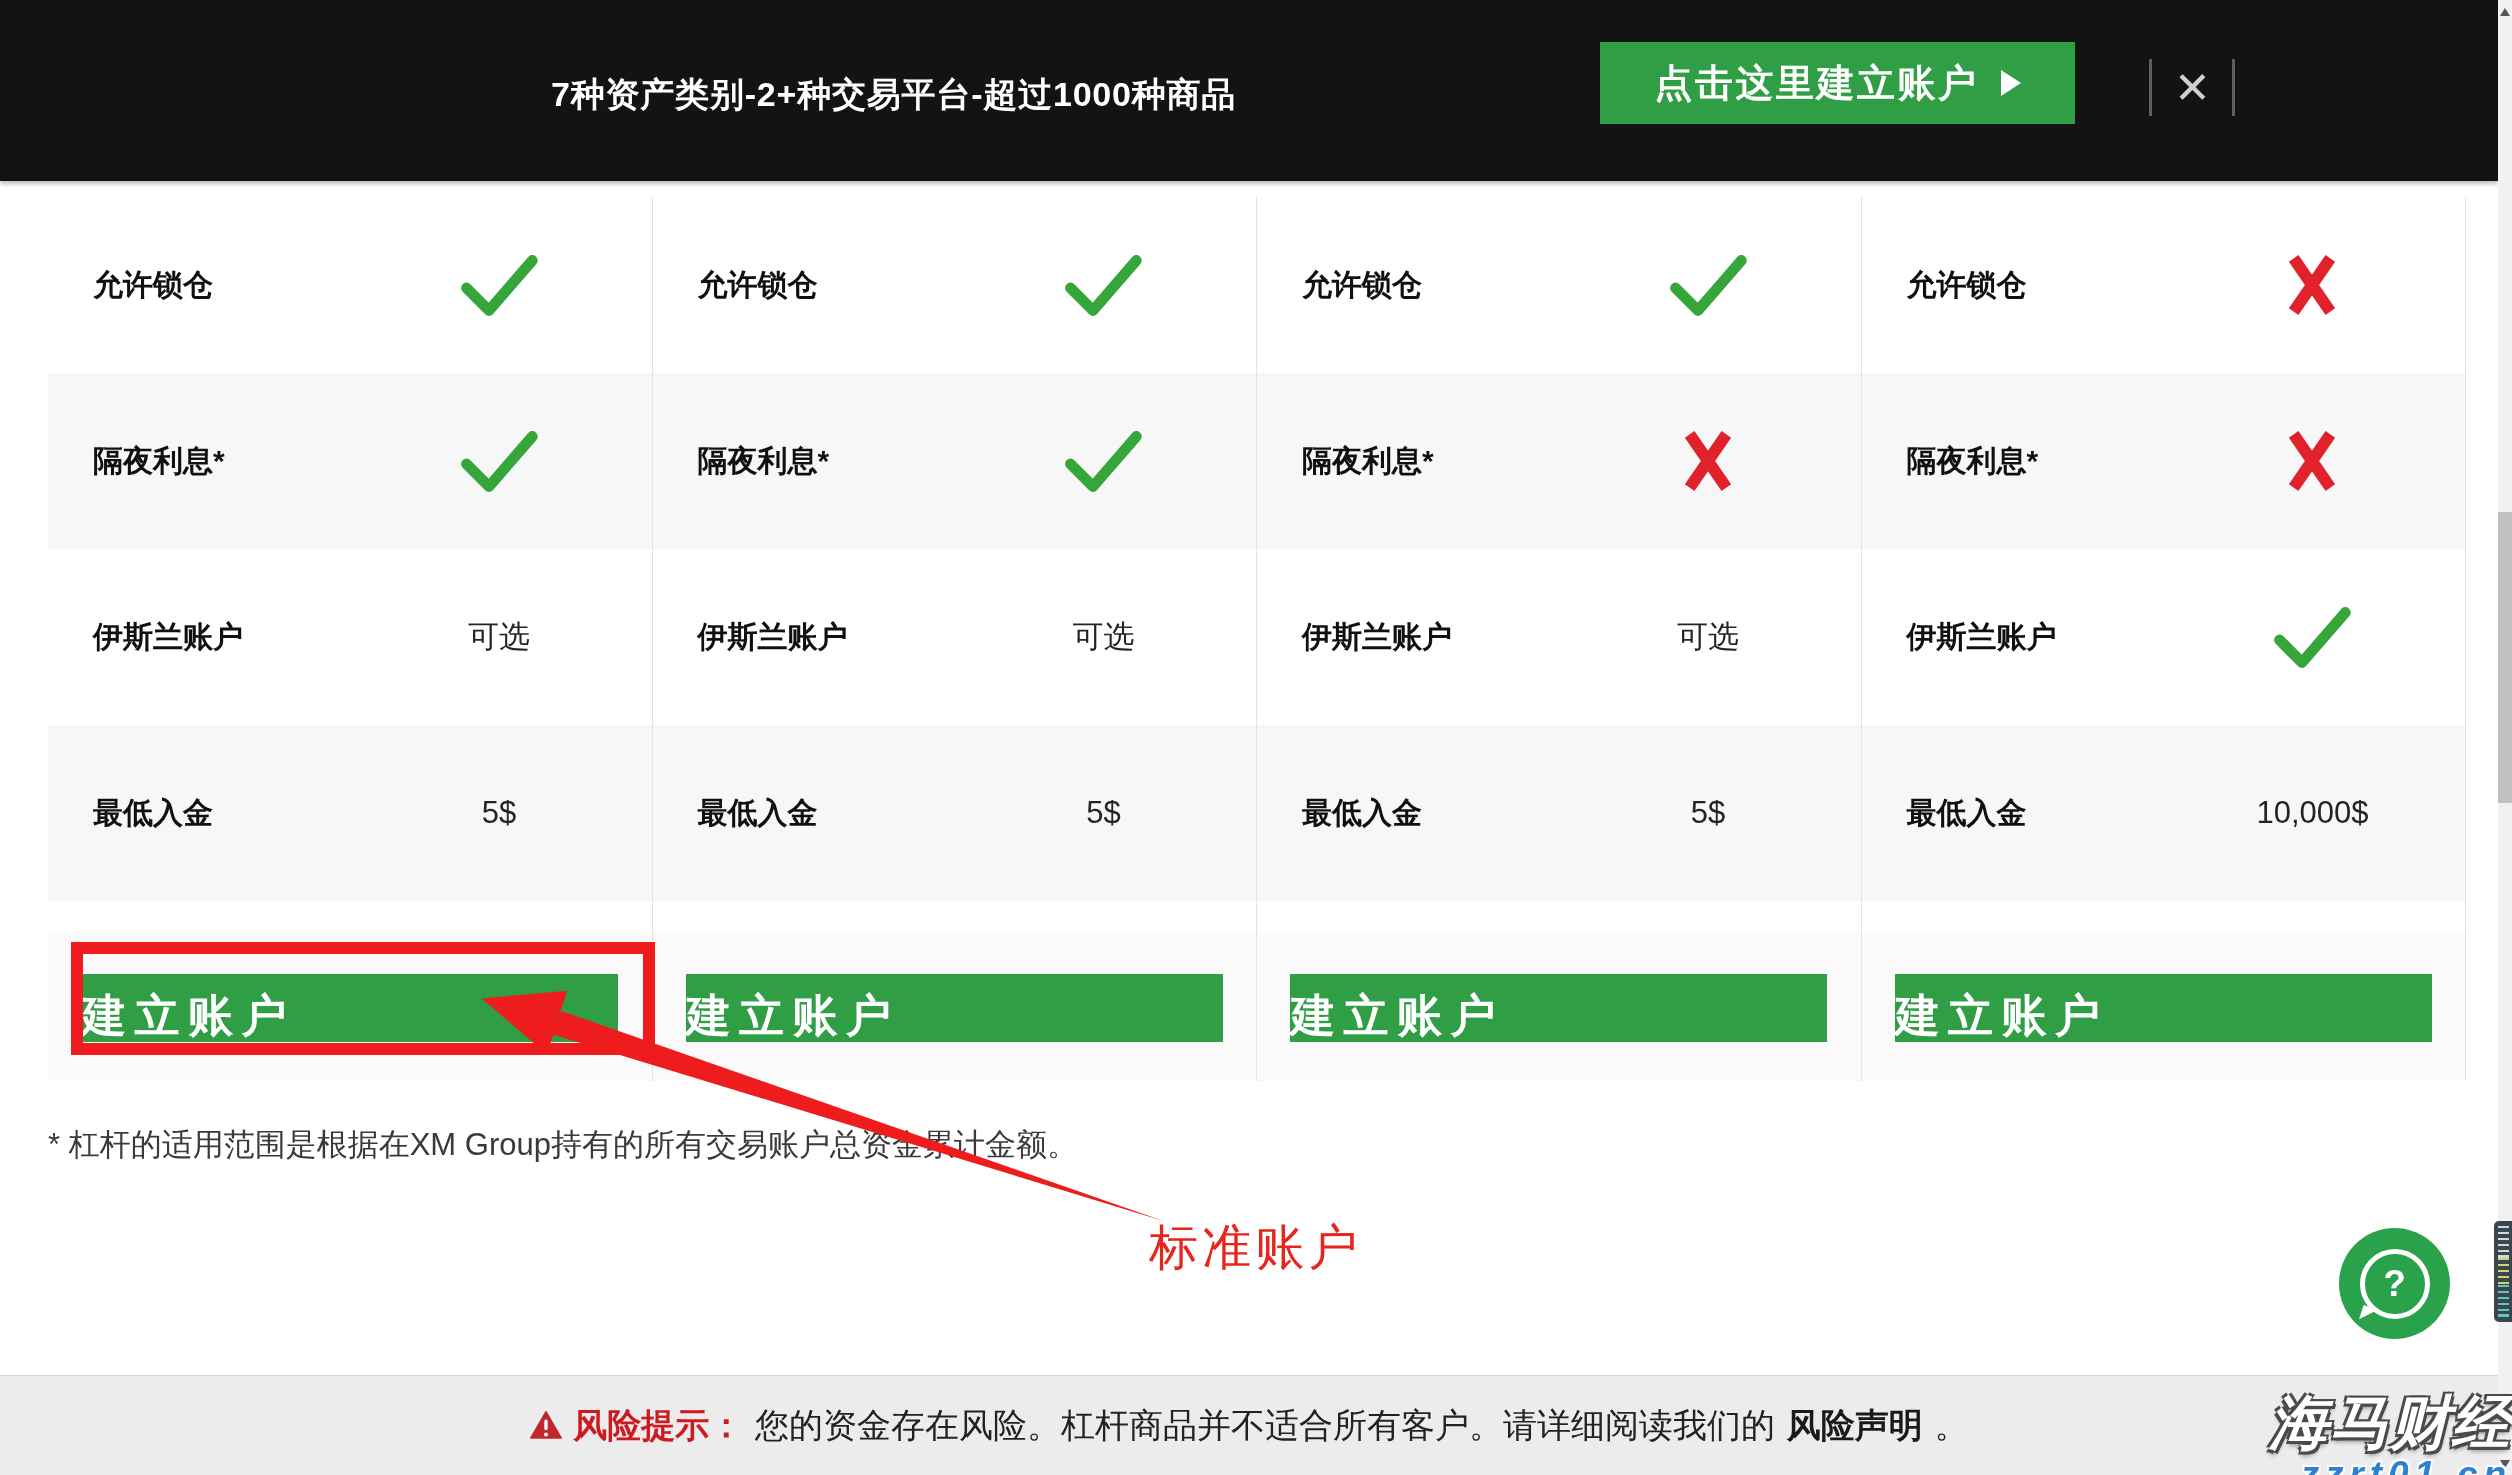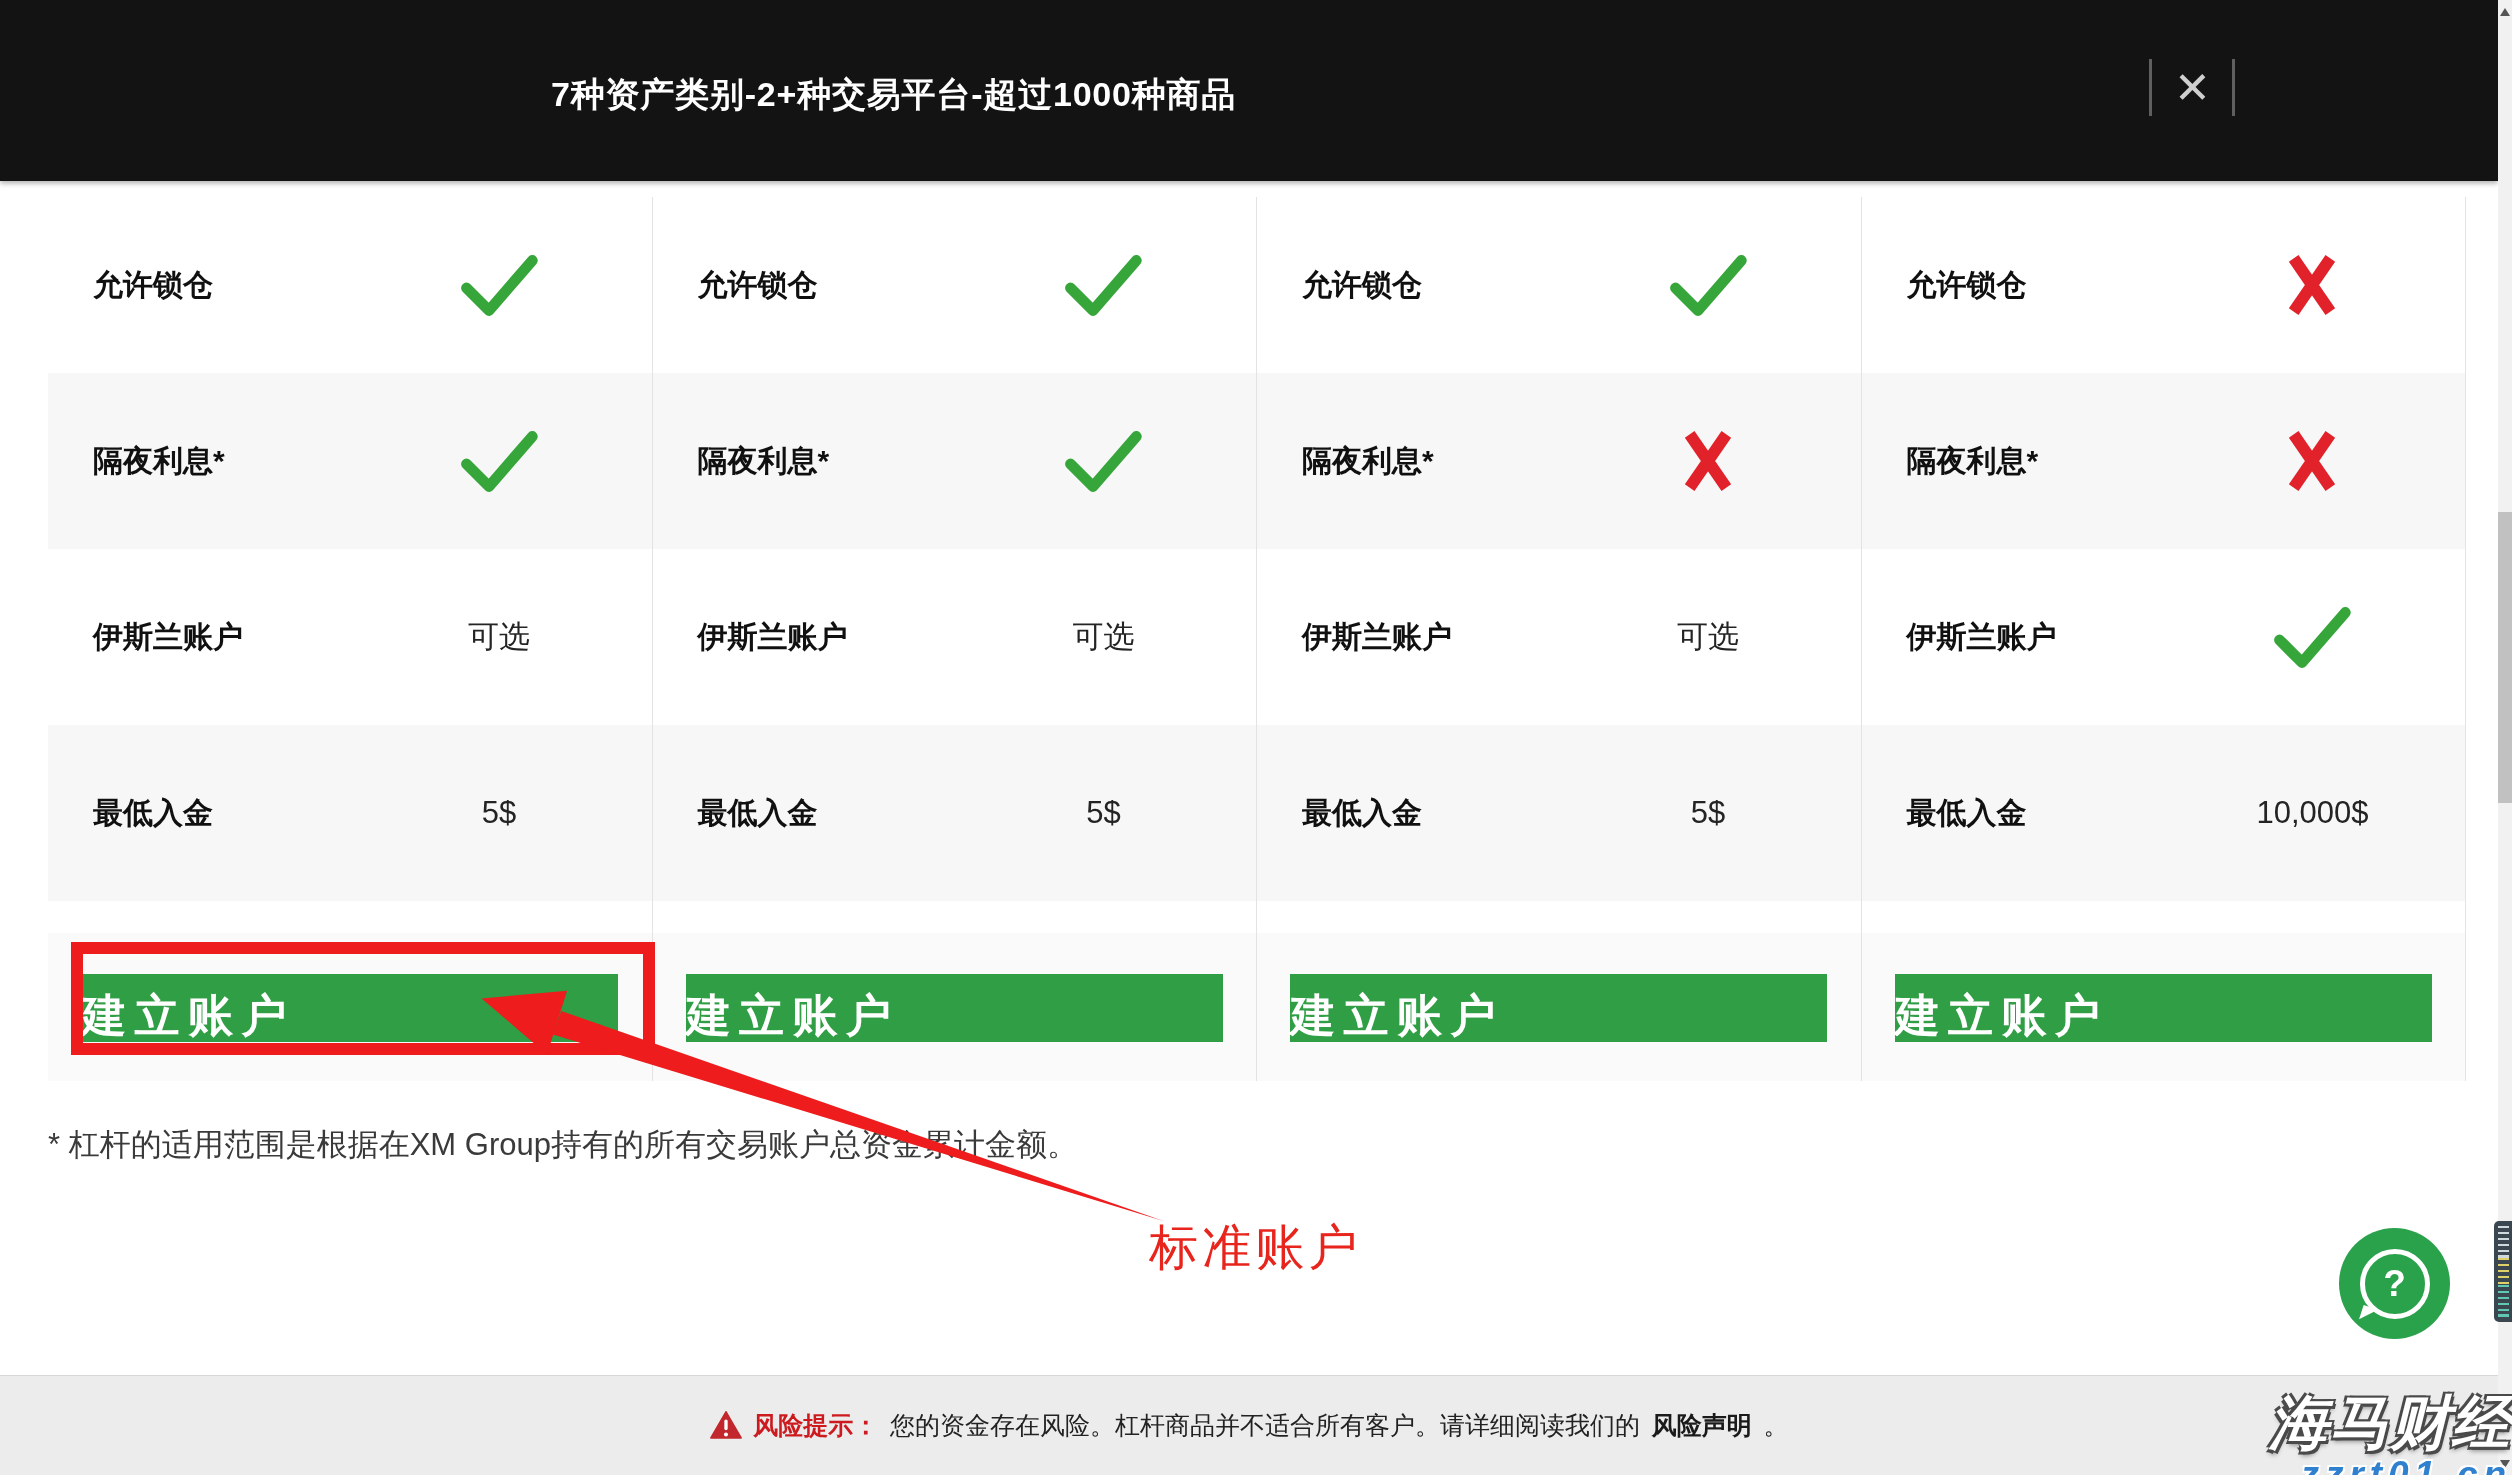--- a/index.html
+++ b/index.html
@@ -60,21 +60,21 @@
   }
   
   .footnote{position:absolute;left:48px;top:1124px;font-size:31px;color:#3a3a3a;white-space:nowrap;}
   
   .footer{
     position:absolute;left:0;top:1375px;width:2512px;height:100px;background:#ececec;
     border-top:1.7px solid #d7d7d7;box-sizing:border-box;z-index:20;
   }
   .footer-inner{
     width:2498px;height:100%;display:flex;align-items:center;justify-content:center;gap:11.7px;
-    font-size:25px;color:#222222;white-space:nowrap;
+    font-size:34px;color:#222222;white-space:nowrap;
   }
   .risk-label{color:#cc1a1f;font-weight:700;}
   .risk-link{font-weight:700;color:#1a1a1a;cursor:pointer;}
   
   .help-btn{
     position:absolute;left:2339px;top:1228px;width:111px;height:111px;border-radius:50%;
     background:#2aa14b;z-index:30;cursor:pointer;display:flex;align-items:center;justify-content:center;
   }
   .help-bubble{
     position:relative;width:60px;height:60px;border:5px solid #ffffff;border-radius:50%;
@@ -116,20 +116,24 @@
     font-size:37px;font-weight:700;font-style:italic;color:#2f80cf;letter-spacing:5.9px;line-height:37px;
     text-shadow:-1.7px -1.7px 0 #ffffff,1.7px -1.7px 0 #ffffff,-1.7px 1.7px 0 #ffffff,1.7px 1.7px 0 #ffffff;
     white-space:nowrap;margin-top:1.7px;
   }
 </style>
 </head>
 <body>
 
 <div class="topbar">
   <span class="topbar-title">7种资产类别-2+种交易平台-超过1000种商品</span>
+  <div class="cta-button" id="ctaBtn" style="background: rgb(47, 158, 68);">
+    <span>点击这里建立账户</span>
+    <span class="cta-arrow"></span>
+  </div>
   <div class="bar-sep sep-left"></div>
   <div class="close-btn">✕</div>
   <div class="bar-sep sep-right"></div>
 </div>
 
 <div class="table">
 
   <div class="col">
     <div class="cell">
       <span class="label">允许锁仓</span>

